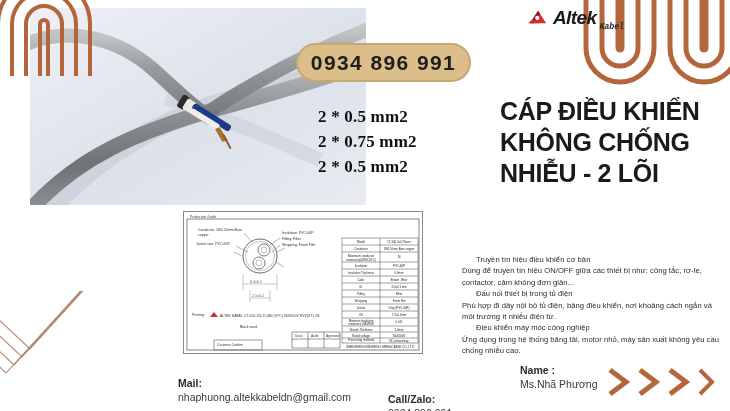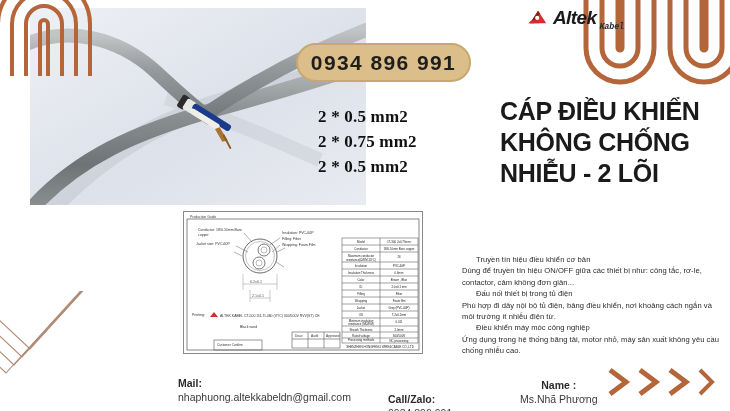--- a/index.html
+++ b/index.html
@@ -157,21 +157,21 @@
     font-weight: bold; font-size: 10.5px; color: #2b2b2b;
     line-height: 14px;
   }
   .f-value {
     font-family: "Liberation Sans", sans-serif;
     font-size: 10.5px; color: #3a3a3a;
     line-height: 14px;
   }
   .f-mail { left: 178px; top: 376px; }
   .f-call { left: 388px; top: 392px; }
-  .f-name { left: 520px; top: 378px; text-align: center; }
+  .f-name { left: 520px; top: 363px; }
 </style>
 </head>
 <body>
 
 <div id="page">
 
   <svg class="deco-tl" viewBox="0 0 110 110">
     <g fill="none" stroke="#b4653a" stroke-width="4">
       <path d="M4 110 L4 58 A46 46 0 0 1 96 58 L96 110"></path>
       <path d="M18 110 L18 58 A32 32 0 0 1 82 58 L82 110"></path>

